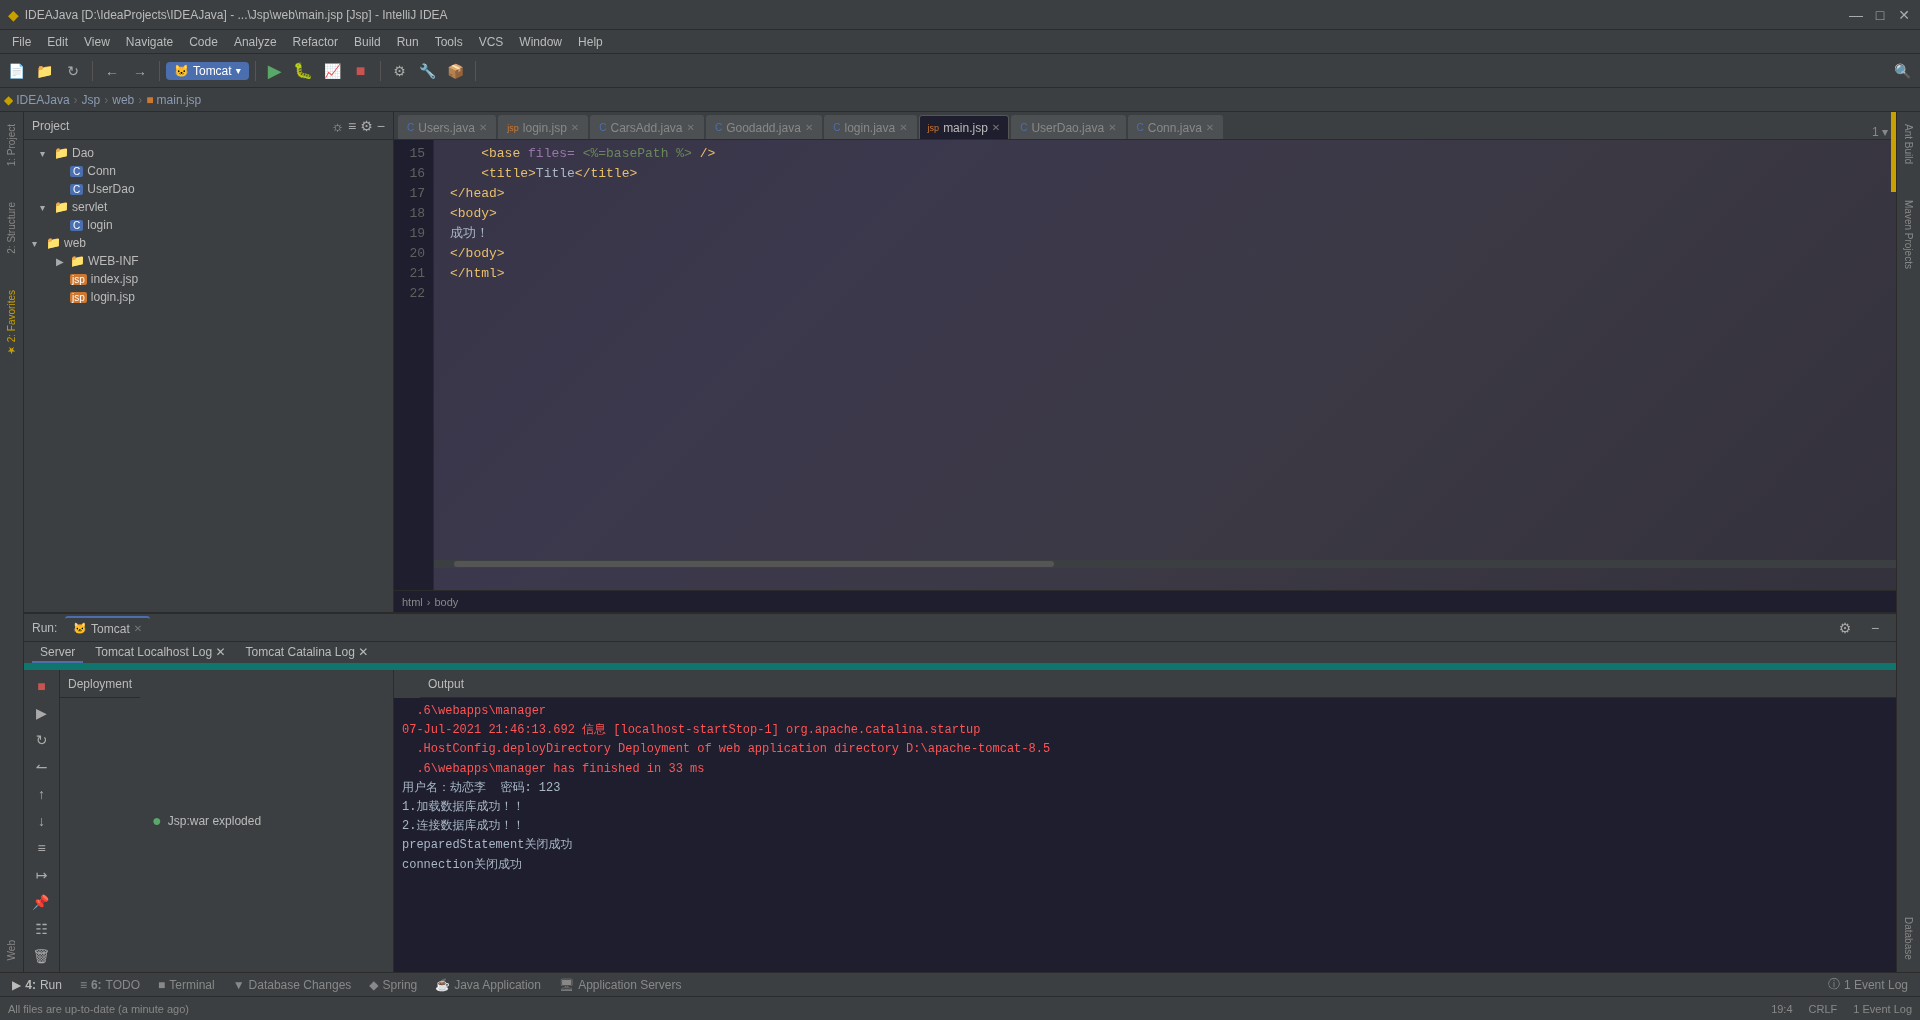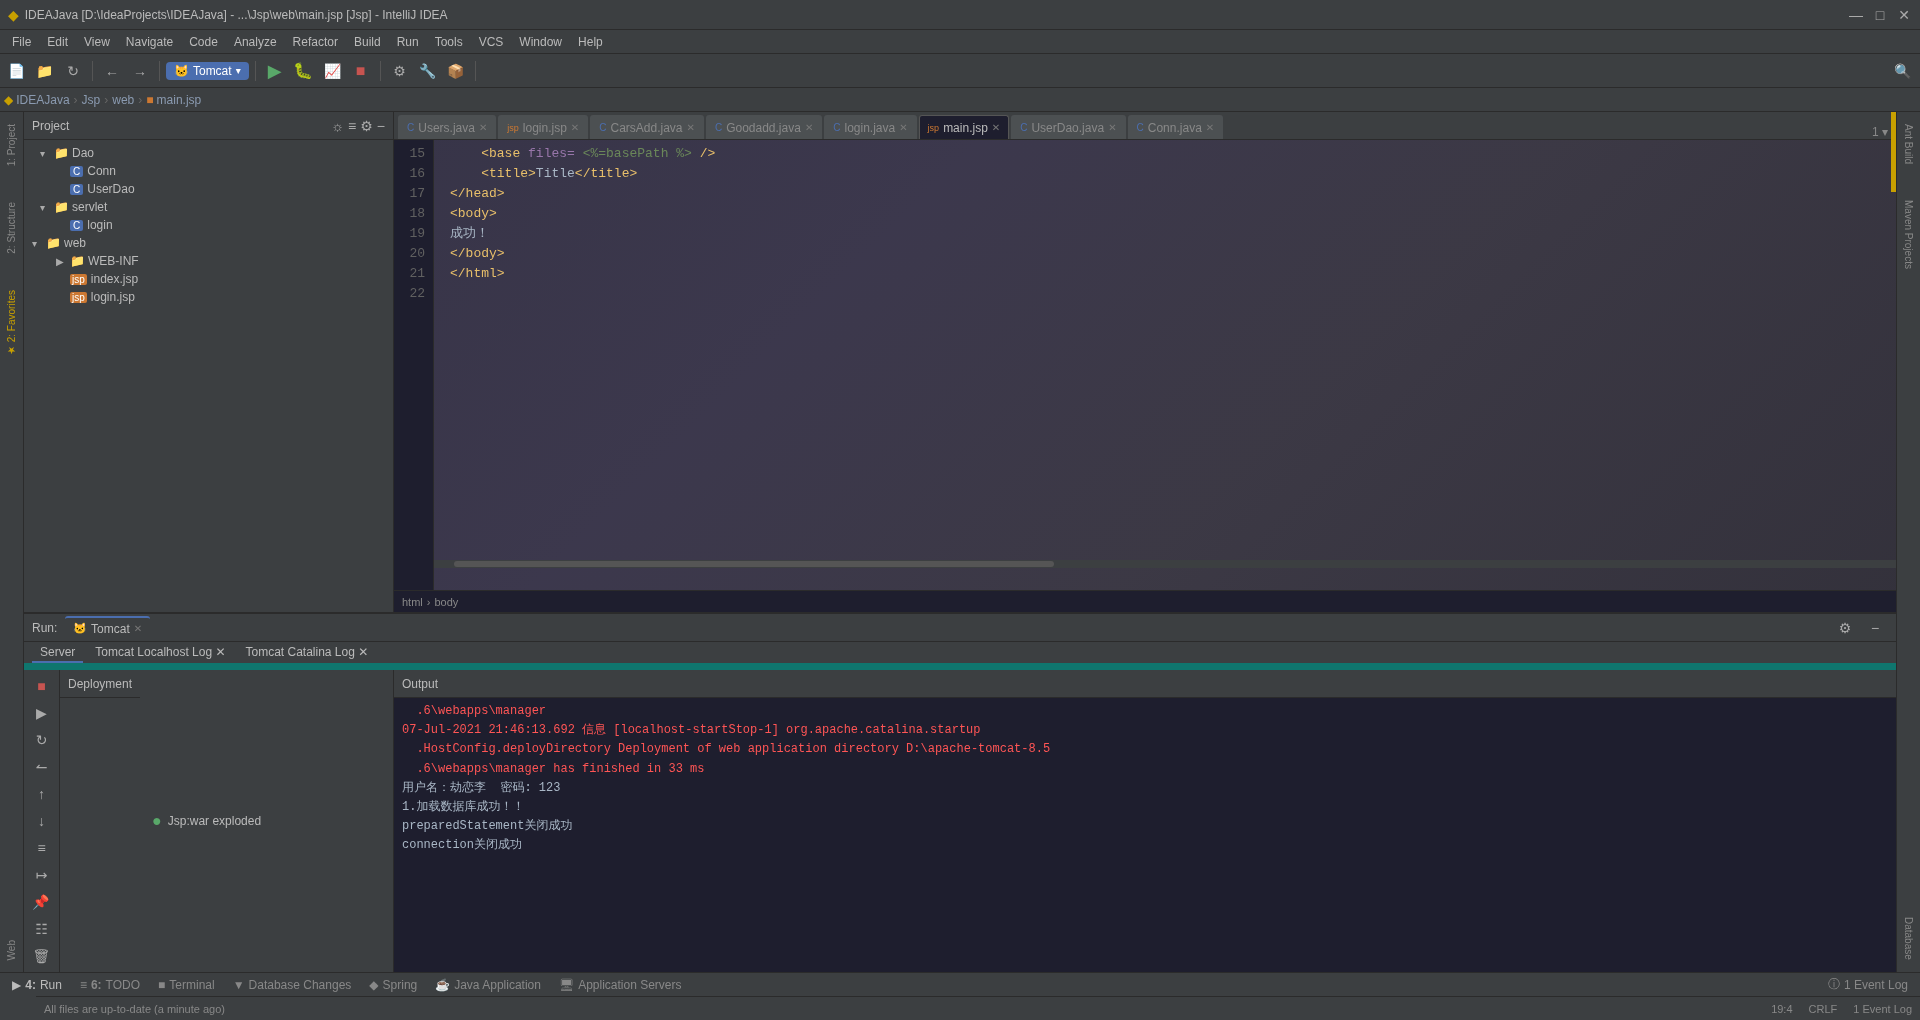--- a/index.html
+++ b/index.html
@@ -342,21 +342,20 @@
       display: flex;
       align-items: center;
       padding: 0 8px;
       gap: 12px;
       font-size: 11px;
       color: #888;
       position: absolute;
       bottom: 0;
       left: 0;
       right: 0;
-      margin-left: 36px;
     }
 
     
     #bottom-tabs {
       height: 24px;
       background: #3c3f41;
       border-top: 1px solid #2b2b2b;
       display: flex;
       align-items: center;
       padding: 0 4px;
@@ -791,30 +790,31 @@
           <div id="deployment-header">
             <span>Deployment</span>
           </div>
           <div class="deployment-item">
             <span style="color:#59a869; font-size:16px;">●</span>
             <span>Jsp:war exploded</span>
           </div>
         </div>
 
         <div style="flex:1; display:flex; flex-direction:column; overflow:hidden;">
-          <div style="height:28px; display:flex; align-items:center; padding:0 8px; border-bottom:1px solid #2b2b2b; font-size:12px; color:#bbb;">
+          <div style="height:28px; display:flex; align-items:center; padding:0 8px; border-bottom:1px solid #2b2b2b; font-size:12px; color:#bbb;margin-left:26px;">
             <span>Output</span>
           </div>
           <div id="output-area">
             <span class="output-line output-red">  .6\webapps\manager</span>
             <span class="output-line output-red">07-Jul-2021 21:46:13.692 信息 [localhost-startStop-1] org.apache.catalina.startup</span>
             <span class="output-line output-red">  .HostConfig.deployDirectory Deployment of web application directory D:\apache-tomcat-8.5</span>
             <span class="output-line output-red">  .6\webapps\manager has finished in 33 ms</span>
             <span class="output-line output-normal">用户名：劫恋李  密码: 123</span>
             <span class="output-line output-normal">1.加载数据库成功！！</span>
+            <span class="output-line output-normal">2.连接数据库成功！！</span>
             <span class="output-line output-normal">preparedStatement关闭成功</span>
             <span class="output-line output-normal">connection关闭成功</span>
           </div>
         </div>
       </div>
     </div>
   </div>
 
   <div id="bottom-tabs">
     <div class="bottom-tab active">

